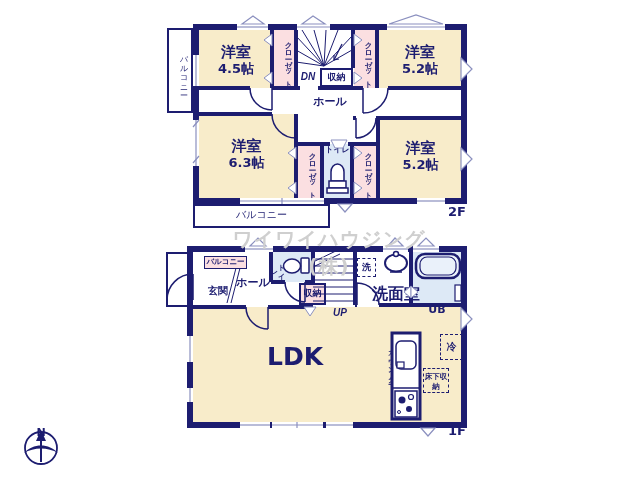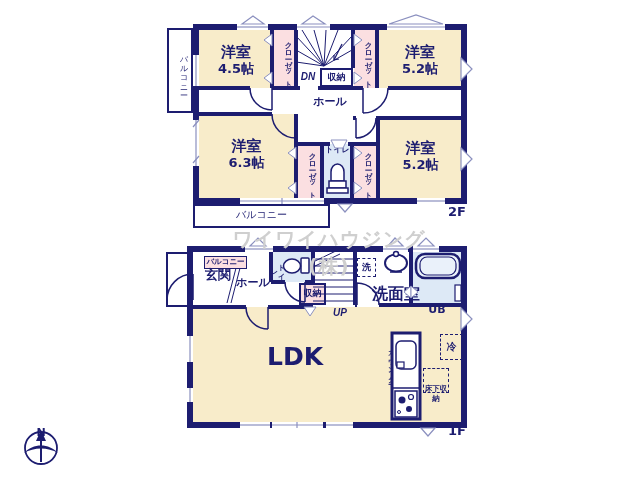--- a/index.html
+++ b/index.html
@@ -70,31 +70,31 @@
   <div class="abs white thin" style="left:166px;top:252px;width:23px;height:55px;border-width:2px;"></div>
 
   <div class="abs" style="left:187px;top:246px;width:280px;height:182px;border:6px solid #1d1d70;background:#f8ecca;"></div>
   <div class="abs white" style="left:193px;top:252px;width:268px;height:55px;"></div>
   <div class="abs blue" style="left:271px;top:252px;width:41px;height:30px;"></div>
   <div class="abs blue" style="left:413px;top:252px;width:48px;height:53px;"></div>
   <div class="boxed pink" style="left:299px;top:283px;width:27px;height:22px;font-size:9px;line-height:17px;background:#fbdfe1;">収納</div>
   <div class="abs pink" style="left:204px;top:256px;width:43px;height:13px;border:1px solid #1d1d70;"></div>
   <div class="lbl" style="left:204px;top:258px;width:43px;font-size:7.5px;">バルコニー</div>
 
-  <div class="lbl" style="left:202px;top:268px;width:32px;font-size:13px;">玄関</div>
+  <div class="lbl" style="left:202px;top:285px;width:32px;font-size:10px;">玄関</div>
   <div class="lbl" style="left:234px;top:277px;width:38px;font-size:11px;">ホール</div>
   <div class="lbl vt" style="left:273px;top:255px;width:11px;height:26px;font-size:7px;">トイレ</div>
   <div class="lbl ital" style="left:329px;top:307px;width:22px;font-size:10px;">UP</div>
   <div class="dashed" style="left:357px;top:258px;width:19px;height:19px;font-size:9px;line-height:16px;">洗</div>
   <div class="lbl" style="left:372px;top:285px;width:40px;font-size:16px;">洗面室</div>
   <div class="lbl" style="left:424px;top:304px;width:26px;font-size:11px;">UB</div>
 
   <div class="lbl" style="left:250px;top:343px;width:90px;font-size:25px;">LDK</div>
   <div class="lbl vt" style="left:383px;top:341px;width:11px;height:42px;font-size:7px;">カウンター</div>
-  <div class="dashed" style="left:423px;top:368px;width:26px;height:25px;font-size:7.5px;line-height:1.3;padding-top:15px;white-space:normal;">床下収納</div>
+  <div class="dashed" style="left:423px;top:368px;width:26px;height:25px;font-size:7.5px;line-height:1.3;padding-top:3px;white-space:normal;">床下収納</div>
   <div class="dashed" style="left:440px;top:334px;width:23px;height:26px;font-size:10px;line-height:23px;">冷</div>
   <div class="lbl" style="left:444px;top:424px;width:26px;font-size:13px;">1F</div>
 
   <svg class="abs" width="640" height="480" style="left:0;top:0;z-index:40;">
     <g stroke="#1d1d70" stroke-width="4" fill="none">
       <path d="M199,88 H250 M272,88 H300 M318,88 H363 M388,88 H461"></path>
       <path d="M272,30 V88 M296,30 V88 M353,30 V68 M377,30 V88"></path>
       <path d="M199,114 H272 M353,118 H356 M376,118 H461"></path>
       <path d="M296,114 V198 M322,144 V198 M352,144 V198 M378,118 V198"></path>
       <path d="M296,144 H330 M348,144 H378"></path>

